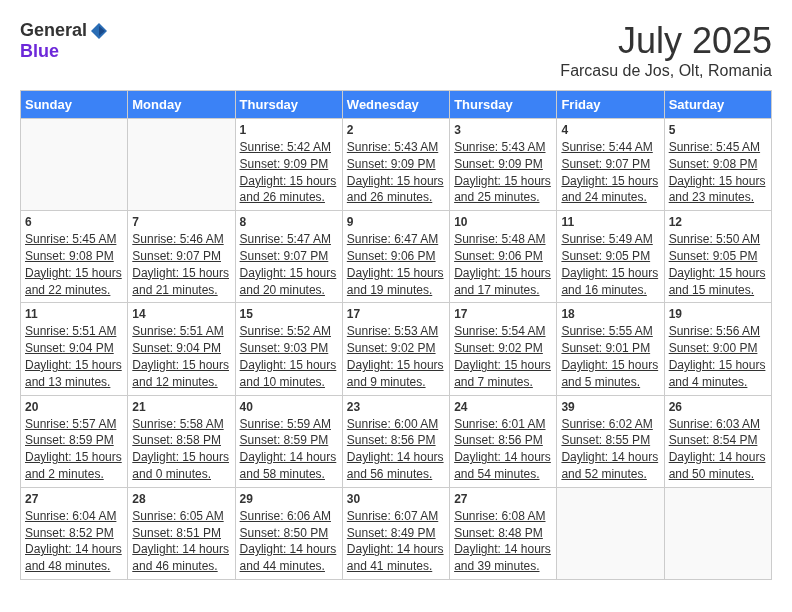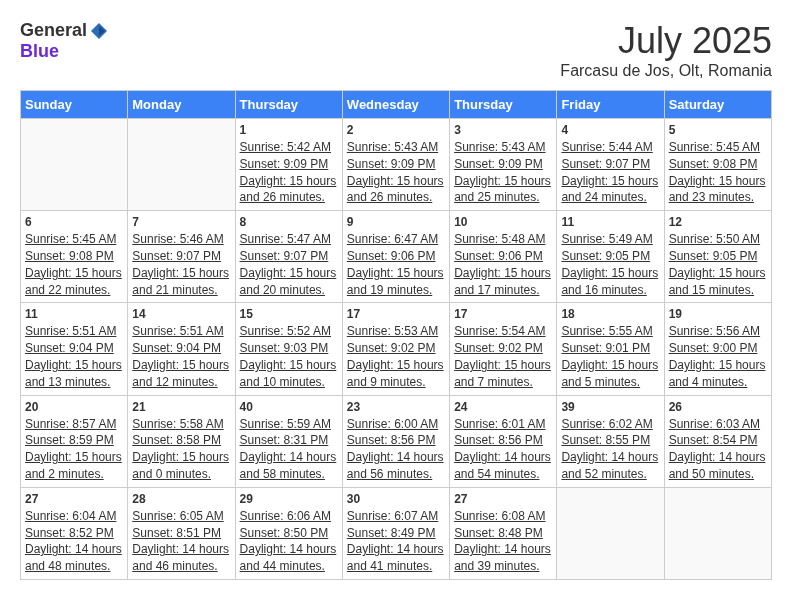--- a/index.html
+++ b/index.html
@@ -243,34 +243,34 @@
         <td>
           <span class="day-number">19</span>
           <div class="day-info">Sunrise: 5:56 AM
 Sunset: 9:00 PM
 Daylight: 15 hours and 4 minutes.</div>
         </td>
       </tr>
       <tr>
         <td>
           <span class="day-number">20</span>
-          <div class="day-info">Sunrise: 8:57 AM
+          <div class="day-info">Sunrise: 5:57 AM
 Sunset: 8:59 PM
 Daylight: 15 hours and 2 minutes.</div>
         </td>
         <td>
           <span class="day-number">21</span>
           <div class="day-info">Sunrise: 5:58 AM
 Sunset: 8:58 PM
 Daylight: 15 hours and 0 minutes.</div>
         </td>
         <td>
           <span class="day-number">40</span>
           <div class="day-info">Sunrise: 5:59 AM
-Sunset: 8:31 PM
+Sunset: 8:59 PM
 Daylight: 14 hours and 58 minutes.</div>
         </td>
         <td>
           <span class="day-number">23</span>
           <div class="day-info">Sunrise: 6:00 AM
 Sunset: 8:56 PM
 Daylight: 14 hours and 56 minutes.</div>
         </td>
         <td>
           <span class="day-number">24</span>

